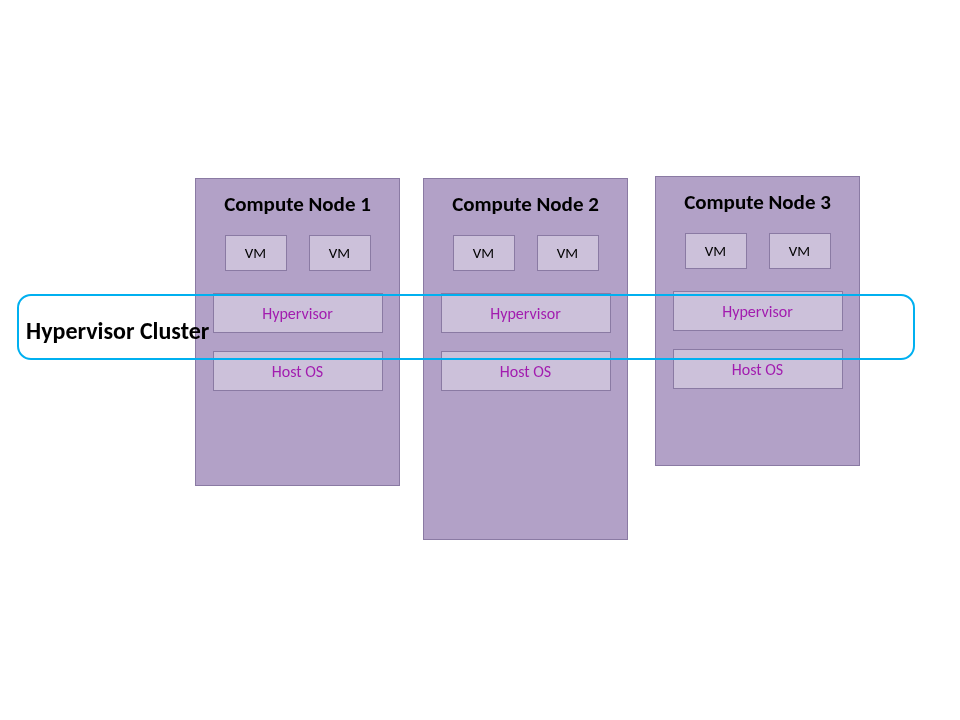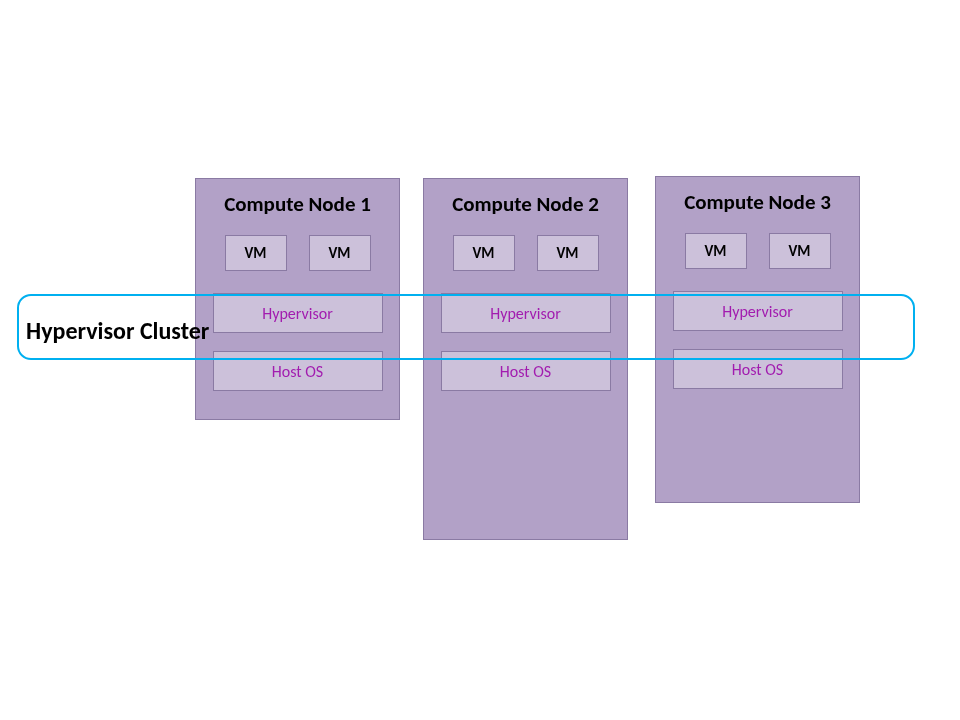--- a/index.html
+++ b/index.html
@@ -37,21 +37,20 @@
     .vm-box {
       width: 62px;
       height: 36px;
       background: #ccc1da;
       border: 1px solid #8a7aa3;
       display: flex;
       align-items: center;
       justify-content: center;
       font-size: 15px;
       color: #000;
-      font-weight: bold;
     }
     .wide-box {
       margin: 0 auto 18px auto;
       width: 170px;
       height: 40px;
       background: #ccc1da;
       border: 1px solid #8a7aa3;
       display: flex;
       align-items: center;
       justify-content: center;
@@ -69,41 +68,41 @@
       font-weight: bold;
       font-size: 24px;
       color: #000;
     }
   </style>
 </head>
 <body>
 
 <div class="canvas">
 
-  <div class="node" style="left:195px; top:178px; width:205px; height:242px;">
+  <div class="node" style="left:195px; top:178px; width:205px; height:308px;">
     <div class="node-title">Compute Node 1</div>
     <div class="vm-row">
       <div class="vm-box">VM</div>
       <div class="vm-box">VM</div>
     </div>
     <div class="wide-box">Hypervisor</div>
     <div class="wide-box">Host OS</div>
   </div>
 
   <div class="node" style="left:423px; top:178px; width:205px; height:362px;">
     <div class="node-title">Compute Node 2</div>
     <div class="vm-row">
       <div class="vm-box">VM</div>
       <div class="vm-box">VM</div>
     </div>
     <div class="wide-box">Hypervisor</div>
     <div class="wide-box">Host OS</div>
   </div>
 
-  <div class="node" style="left:655px; top:176px; width:205px; height:327px;">
+  <div class="node" style="left:655px; top:176px; width:205px; height:290px;">
     <div class="node-title">Compute Node 3</div>
     <div class="vm-row">
       <div class="vm-box">VM</div>
       <div class="vm-box">VM</div>
     </div>
     <div class="wide-box">Hypervisor</div>
     <div class="wide-box">Host OS</div>
   </div>
 
   <div class="cluster-outline" style="left:17px; top:294px; width:898px; height:66px;"></div>

